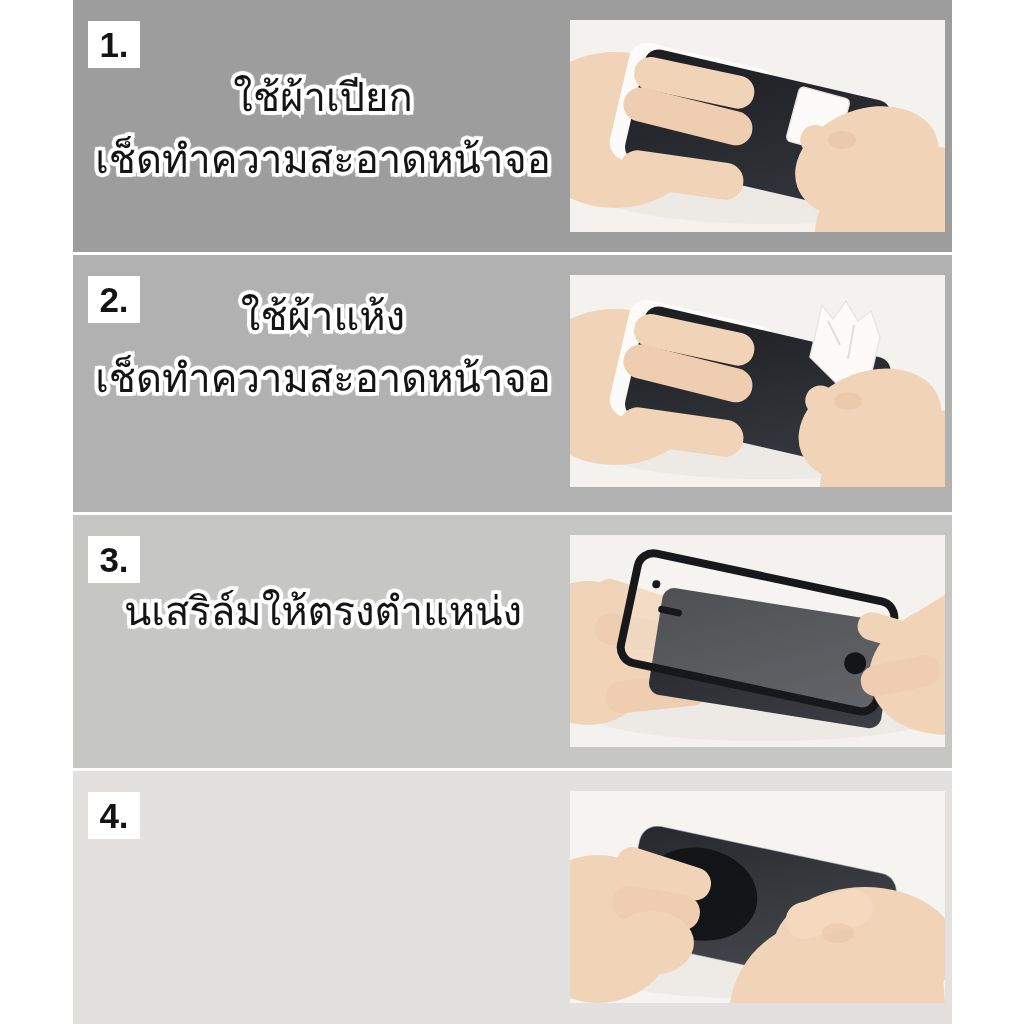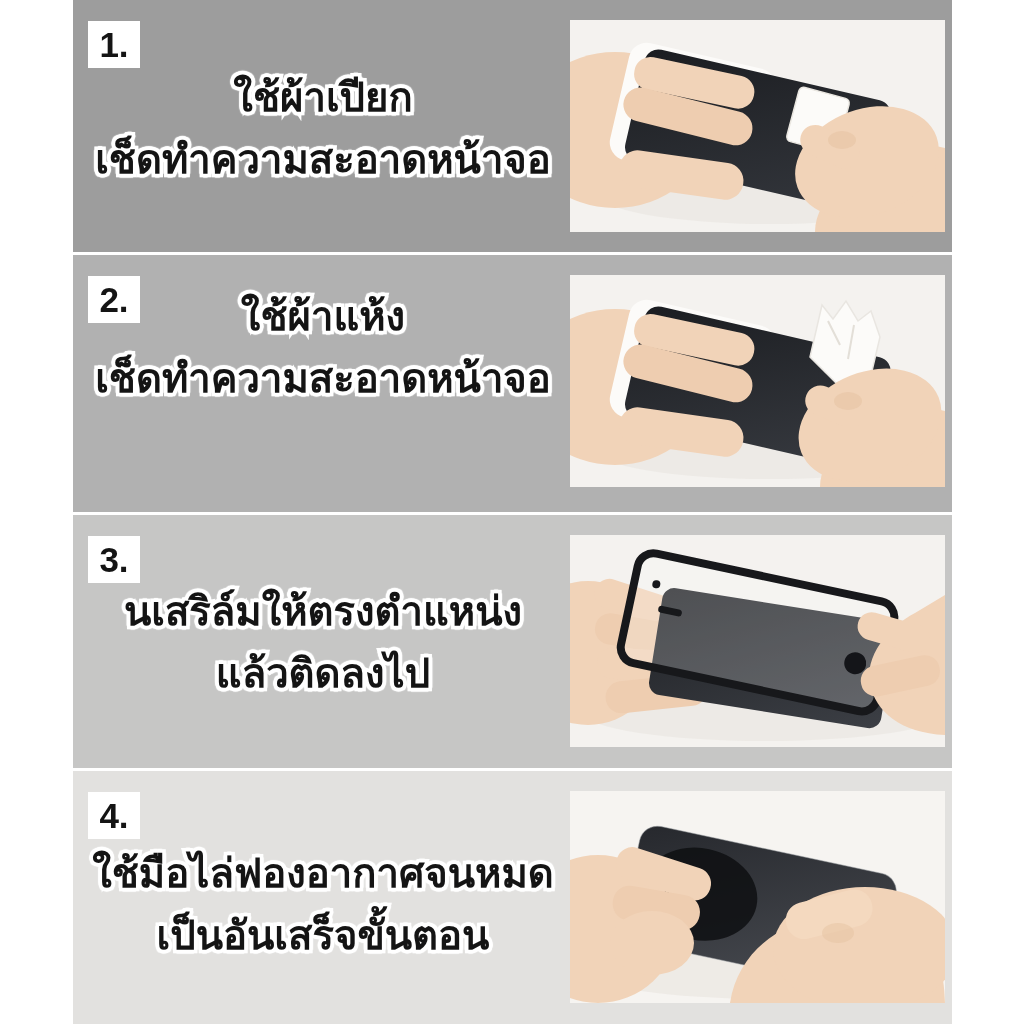--- a/index.html
+++ b/index.html
@@ -15,21 +15,21 @@
   .badge{
     position:absolute;left:15px;top:21px;width:52px;height:47px;
     background:#ffffff;color:#141414;
     display:flex;align-items:center;justify-content:center;
     font-size:35px;font-weight:700;
   }
   .lines{
     position:absolute;left:10px;width:480px;text-align:center;
   }
   .line{
-    font-size:40px;font-weight:700;line-height:62px;color:#141414;
+    font-size:40px;font-weight:400;line-height:62px;color:#141414;
     white-space:nowrap;
     -webkit-text-stroke:7px #ffffff;
     paint-order:stroke fill;
     text-shadow:
       0 0 3px #fff, 0 0 5px #fff,
       -3px -3px 1px #fff, 3px -3px 1px #fff,
       -3px 3px 1px #fff, 3px 3px 1px #fff,
       0 -4px 1px #fff, 0 4px 1px #fff,
       -4px 0 1px #fff, 4px 0 1px #fff;
   }
@@ -117,21 +117,20 @@
       </svg>
     </div>
   </section>
 
   <section class="panel" style="top: 515px; height: 253px; background: rgb(198, 198, 197);">
     <div class="badge">
       <span>3.</span>
     </div>
     <div class="lines" style="top:65px">
       <div class="line">นเสริล์มให้ตรงตำแหน่ง</div>
-      <div class="line">แล้วติดลงไป</div>
     </div>
     <div class="photo">
       <svg viewBox="0 0 375 212" preserveAspectRatio="none">
         <defs>
           <linearGradient id="pg3" x1="0" y1="0" x2="1" y2="1">
             <stop offset="0" stop-color="#1e2024"></stop>
               <stop offset="1" stop-color="#3c3f45"></stop>
           </linearGradient>
         </defs>
         <rect x="0" y="0" width="375" height="212" fill="#f4f2ef"></rect>
@@ -154,24 +153,20 @@
         <rect x="292" y="74" width="74" height="28" rx="14" transform="rotate(16 292 74)" fill="#f1d3b8"></rect>
         <rect x="288" y="134" width="80" height="31" rx="15" transform="rotate(-12 288 134)" fill="#eecdb0"></rect>
       </svg>
     </div>
   </section>
 
   <section class="panel" style="top: 771px; height: 253px; background: rgb(226, 225, 223);">
     <div class="badge">
       <span>4.</span>
     </div>
-    <div class="lines" style="top:71px">
-      <div class="line">ใช้มือไล่ฟองอากาศจนหมด</div>
-      <div class="line">เป็นอันเสร็จขั้นตอน</div>
-    </div>
     <div class="photo">
       <svg viewBox="0 0 375 212" preserveAspectRatio="none">
         <defs>
           <linearGradient id="pg4" x1="0" y1="0" x2="1" y2="1">
             <stop offset="0" stop-color="#26282d"></stop>
               <stop offset="1" stop-color="#4a4d53"></stop>
           </linearGradient>
         </defs>
         <rect x="0" y="0" width="375" height="212" fill="#f6f4f1"></rect>
         <ellipse cx="200" cy="180" rx="185" ry="28" fill="#e9e5e0" opacity="0.6"></ellipse>

